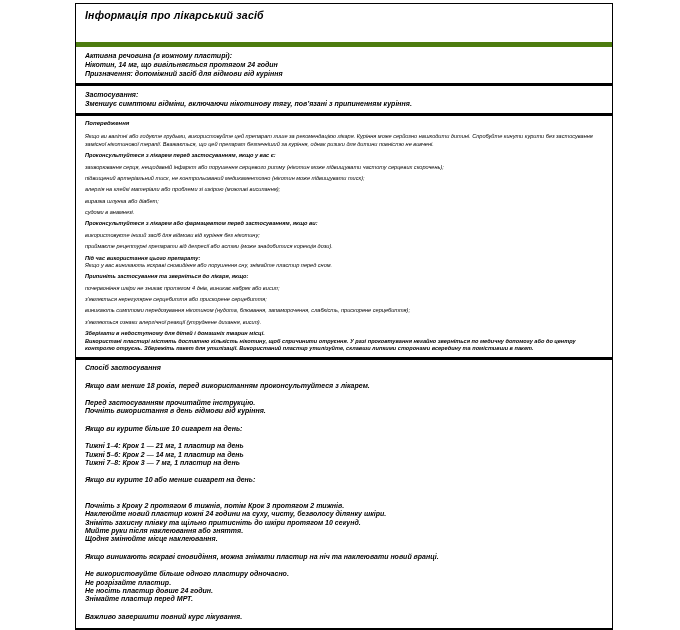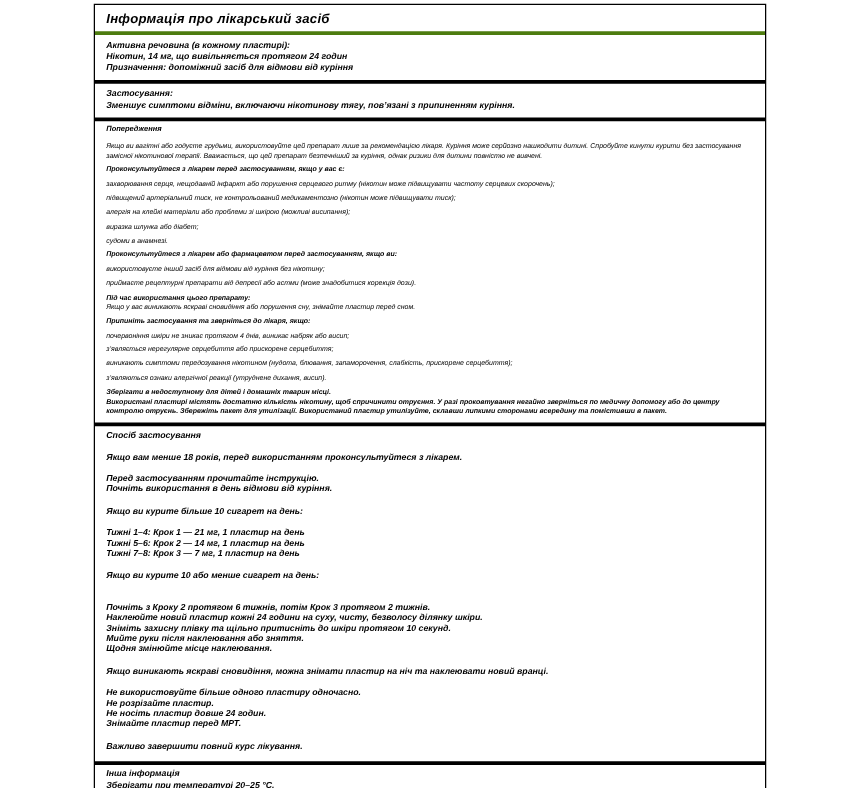--- a/index.html
+++ b/index.html
@@ -17,21 +17,21 @@
     position: absolute;
     left: 75px;
     top: 3px;
     width: 538px;
     border: 1px solid #000;
     font-style: italic;
     background: #fff;
   }
   section { box-sizing: border-box; display: block; }
   .sec { padding: 4px 9px 5px 9px; border-bottom: 3px solid #000; }
-  .title-box { padding: 5px 9px 4px 9px; border-bottom: 3px solid #4d7c0f; }
+  .title-box { padding: 5px 9px 21px 9px; border-bottom: 5px solid #4d7c0f; }
   .title-box h1 {
     margin: 0;
     font-size: 10.5px;
     font-weight: bold;
     letter-spacing: 0.2px;
   }
   .sec p { margin: 0 0 3.5px 0; }
   .sec p:last-child { margin-bottom: 0; }
   .sec p.m0 { margin-bottom: 0; }
   .sec p.b { font-weight: bold; }

